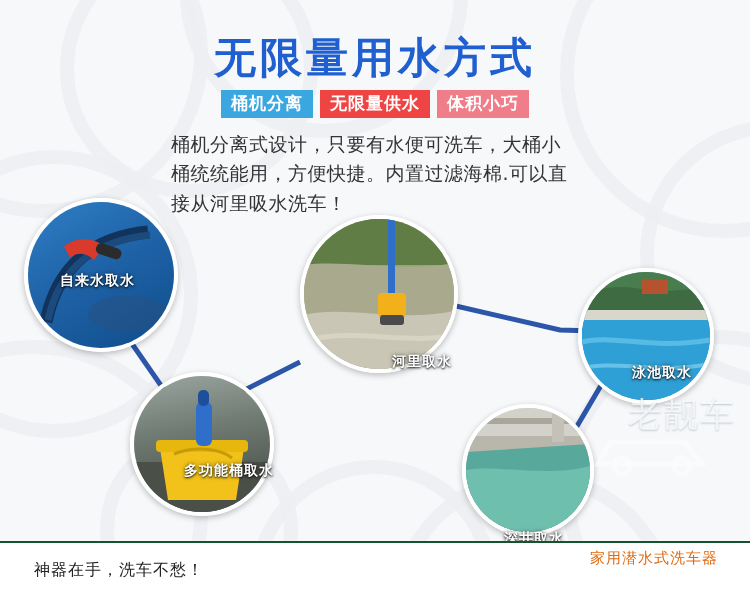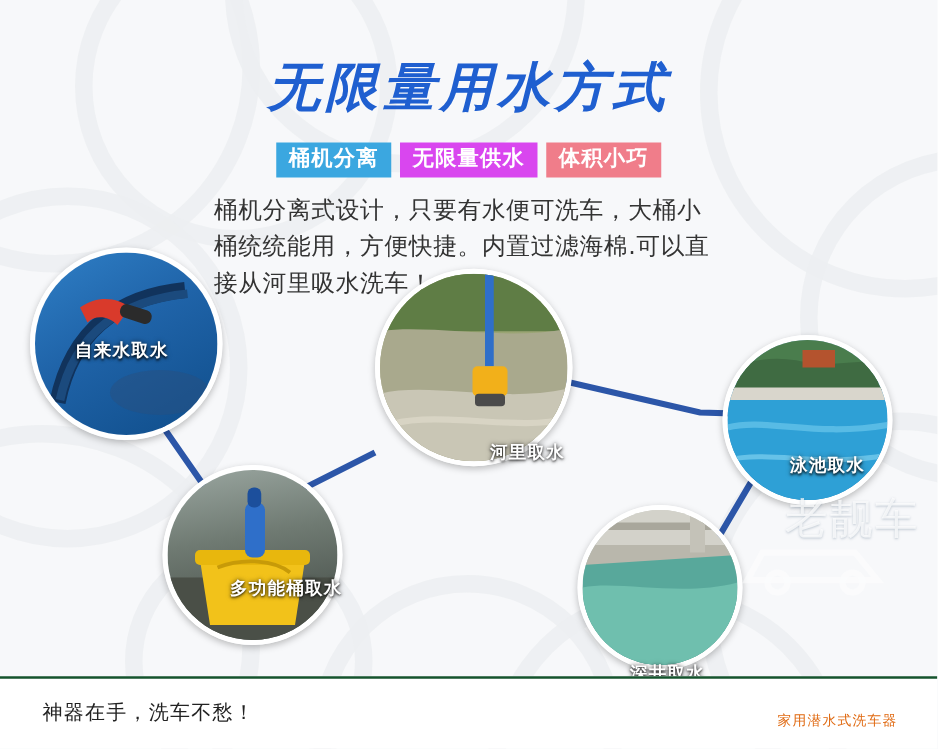--- a/index.html
+++ b/index.html
@@ -32,28 +32,27 @@
   .c7{left:560px;top:330px;width:290px;height:290px;}
   .c8{left:250px;top:460px;width:220px;height:220px;}
   .c9{left:100px;top:430px;width:170px;height:170px;}
   .c10{left:390px;top:470px;width:260px;height:260px;}
   .c11{left:180px;top:-150px;width:260px;height:260px;}
 
   .content{position:relative;z-index:2;}
 
   .title{
     text-align:center;
-    margin:16px;
+    margin:4px;
     padding-top:26px;
     font-size:42px;
     font-weight:bold;
     color:#1f5fd0;
     letter-spacing:4px;
     font-family:"DejaVu Sans","Liberation Sans",sans-serif;
-    font-style:italic;
   }
   .tags{
     display:flex;
     justify-content:center;
     gap:7px;
   }
   .tag{
     color:#fff;
     font-size:17px;
     font-weight:bold;
@@ -119,22 +118,22 @@
     width:750px;height:56px;
     background:#ffffff;
     border-top:2px solid #14532d;
     z-index:8;
   }
   .footer-left{
     position:absolute;left:34px;top:17px;
     font-size:16px;color:#222;letter-spacing:1px;
   }
   .footer-right{
-    position:absolute;right:32px;top:26px;
-    font-size:11px;color:#e06a12;letter-spacing:1px;
+    position:absolute;right:32px;top:6px;
+    font-size:15px;color:#e06a12;letter-spacing:1px;
   }
 </style>
 </head>
 <body>
 
 <div class="page">
 
   <div class="bg-circles">
     <div class="c1"></div>
       <div class="c2"></div>
@@ -147,21 +146,21 @@
       <div class="c9"></div>
     <div class="c10"></div>
       <div class="c11"></div>
   </div>
 
   <div class="content">
     <h1 class="title">无限量用水方式</h1>
 
     <div class="tags">
       <span class="tag" style="background:#3ba7e0">桶机分离</span>
-      <span class="tag" style="background:#d946ef">无限量供水</span>
+      <span class="tag" style="background:#ef4444">无限量供水</span>
       <span class="tag" style="background:#f07d8a">体积小巧</span>
     </div>
 
     <p class="desc">桶机分离式设计，只要有水便可洗车，大桶小桶统统能用，方便快捷。内置过滤海棉.可以直接从河里吸水洗车！</p>
   </div>
 
   <svg class="lines" viewBox="0 0 750 599">
     <polyline points="96,292 185,420 300,362" fill="none" stroke="#2c56a8" stroke-width="5"></polyline>
     <polyline points="430,300 560,330 630,332" fill="none" stroke="#2c56a8" stroke-width="5"></polyline>
     <polyline points="613,365 560,455 525,465" fill="none" stroke="#2c56a8" stroke-width="5"></polyline>

